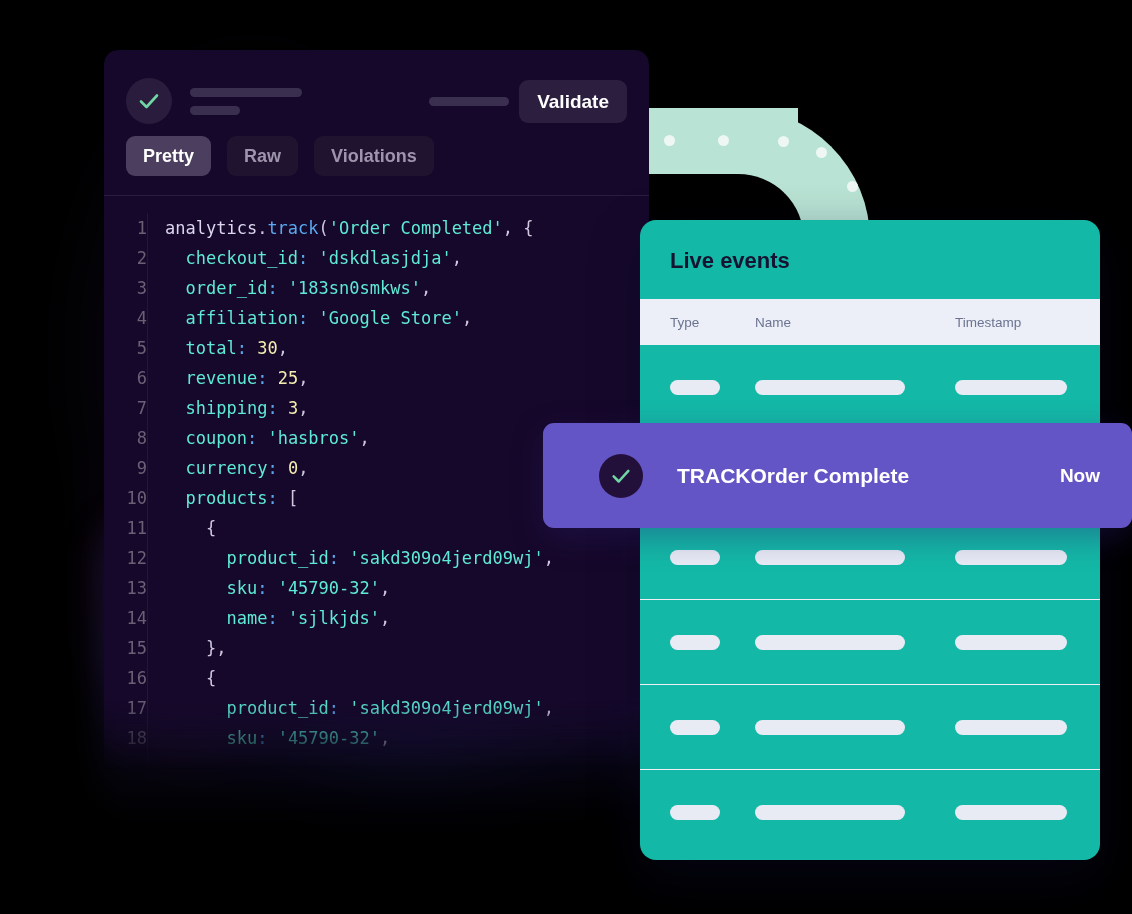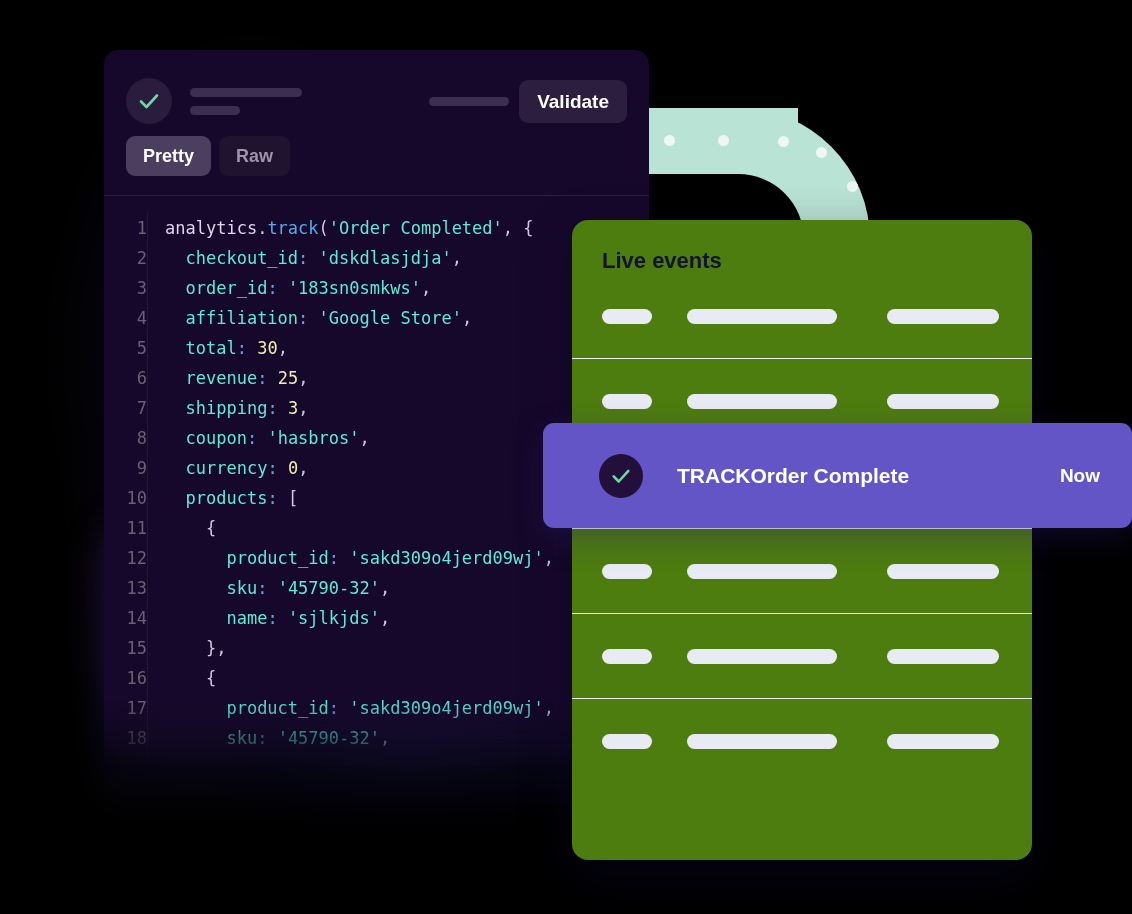--- a/index.html
+++ b/index.html
@@ -132,21 +132,21 @@
     font-weight: 700;
     padding: 12px 18px;
     border-radius: 9px;
     line-height: 1;
     flex: none;
     cursor: pointer;
   }
 
   .tabs {
     display: flex;
-    gap: 8px;
+    gap: 16px;
     padding: 0 22px;
     margin-top: 6px;
   }
   .tab {
     border: none;
     font-family: "Liberation Sans", sans-serif;
     font-size: 18px;
     font-weight: 700;
     padding: 11px 17px;
     border-radius: 9px;
@@ -191,23 +191,23 @@
   .tok-punc { color: #cfc7e0; }
   .tok-key  { color: #5eead4; }
   .tok-col  { color: #5aa9f0; }
   .tok-str  { color: #5eead4; }
   .tok-num  { color: #f5edb0; }
   .code-line { height: 30px; }
 
   
   .live-card {
     position: absolute;
-    left: 572px; top: 220px;
+    left: 640px; top: 220px;
     width: 460px; height: 640px;
-    background: #4d7c0f;
+    background: #14b8a6;
     border-radius: 16px;
     box-shadow: 0 18px 50px rgba(10,8,40,0.45);
     overflow: hidden;
   }
   .live-title {
     font-size: 22px;
     font-weight: 700;
     color: #141432;
     padding: 28px 30px 0 30px;
   }
@@ -325,20 +325,21 @@
         <div class="hdr-spacer"></div>
 
         <div class="skel-dark skel-c"></div>
 
         <button class="validate-btn">Validate</button>
       </div>
 
       <div class="tabs">
         <button class="tab active">Pretty</button>
         <button class="tab">Raw</button>
+        <button class="tab">Violations</button>
       </div>
     </div>
 
     <div class="code-body">
       <div class="gutter" id="gutter">
           <div class="code-line">1</div>
           <div class="code-line">2</div>
           <div class="code-line">3</div>
           <div class="code-line">4</div>
           <div class="code-line">5</div>
@@ -356,20 +357,25 @@
           <div class="code-line">17</div>
           <div class="code-line">18</div>
         </div>
       <div class="code-lines" id="codelines"><div class="code-line"><span class="tok-obj">analytics</span><span class="tok-punc">.</span><span class="tok-fn">track</span><span class="tok-punc">(</span><span class="tok-str">'Order Completed'</span><span class="tok-punc">,</span> <span class="tok-punc">{</span></div><div class="code-line">  <span class="tok-key">checkout_id</span><span class="tok-col">:</span> <span class="tok-str">'dskdlasjdja'</span><span class="tok-punc">,</span></div><div class="code-line">  <span class="tok-key">order_id</span><span class="tok-col">:</span> <span class="tok-str">'183sn0smkws'</span><span class="tok-punc">,</span></div><div class="code-line">  <span class="tok-key">affiliation</span><span class="tok-col">:</span> <span class="tok-str">'Google Store'</span><span class="tok-punc">,</span></div><div class="code-line">  <span class="tok-key">total</span><span class="tok-col">:</span> <span class="tok-num">30</span><span class="tok-punc">,</span></div><div class="code-line">  <span class="tok-key">revenue</span><span class="tok-col">:</span> <span class="tok-num">25</span><span class="tok-punc">,</span></div><div class="code-line">  <span class="tok-key">shipping</span><span class="tok-col">:</span> <span class="tok-num">3</span><span class="tok-punc">,</span></div><div class="code-line">  <span class="tok-key">coupon</span><span class="tok-col">:</span> <span class="tok-str">'hasbros'</span><span class="tok-punc">,</span></div><div class="code-line">  <span class="tok-key">currency</span><span class="tok-col">:</span> <span class="tok-num">0</span><span class="tok-punc">,</span></div><div class="code-line">  <span class="tok-key">products</span><span class="tok-col">:</span> <span class="tok-punc">[</span></div><div class="code-line">    <span class="tok-punc">{</span></div><div class="code-line">      <span class="tok-key">product_id</span><span class="tok-col">:</span> <span class="tok-str">'sakd309o4jerd09wj'</span><span class="tok-punc">,</span></div><div class="code-line">      <span class="tok-key">sku</span><span class="tok-col">:</span> <span class="tok-str">'45790-32'</span><span class="tok-punc">,</span></div><div class="code-line">      <span class="tok-key">name</span><span class="tok-col">:</span> <span class="tok-str">'sjlkjds'</span><span class="tok-punc">,</span></div><div class="code-line">    <span class="tok-punc">}</span><span class="tok-punc">,</span></div><div class="code-line">    <span class="tok-punc">{</span></div><div class="code-line">      <span class="tok-key">product_id</span><span class="tok-col">:</span> <span class="tok-str">'sakd309o4jerd09wj'</span><span class="tok-punc">,</span></div><div class="code-line">      <span class="tok-key">sku</span><span class="tok-col">:</span> <span class="tok-str">'45790-32'</span><span class="tok-punc">,</span></div></div>
     </div>
   </div>
 
   <div class="live-card">
     <div class="live-title">Live events</div>
 
+    <div class="live-head">
+      <span class="col-type">Type</span>
+      <span class="col-name">Name</span>
+      <span class="col-time">Timestamp</span>
+    </div>
 
     <div id="liverows">
         <div class="live-row">
           <div class="col-type">
             <div class="sk sk-type"></div>
           </div>
           <div class="col-name">
             <div class="sk sk-name"></div>
           </div>
           <div class="col-time">

